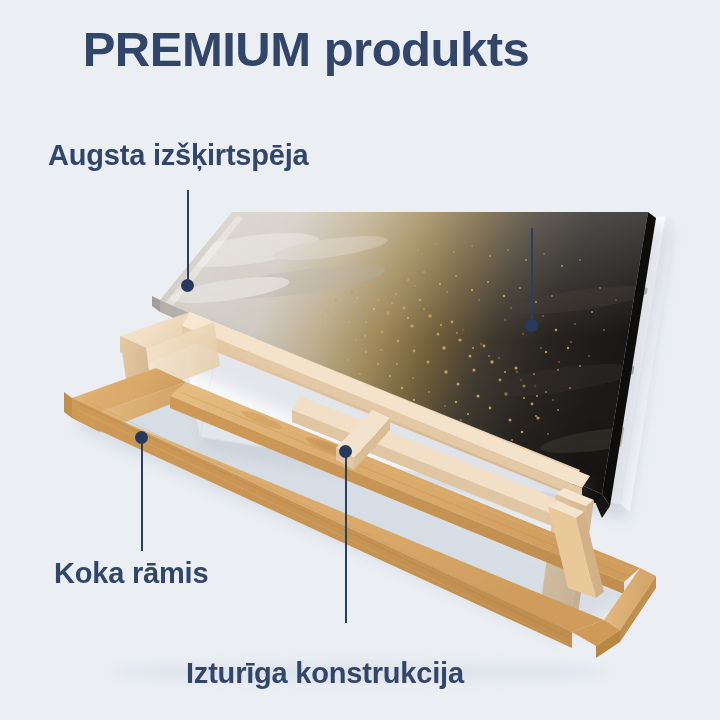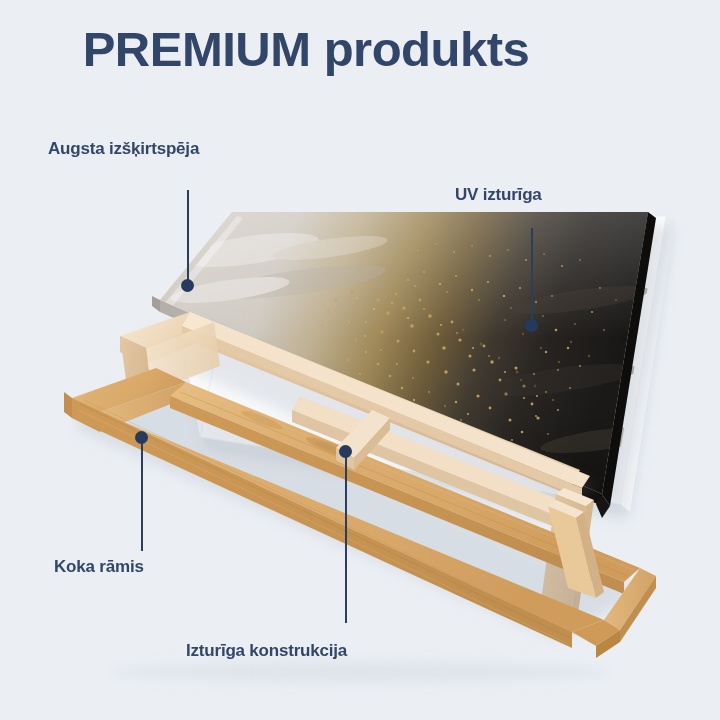--- a/index.html
+++ b/index.html
@@ -25,21 +25,21 @@
     font-weight:bold;
     letter-spacing:-0.5px;
     color:#32466a;
     line-height:1.05;
     white-space:nowrap;
   }
 
   
   .callout-label{
     position:absolute;
-    font-size:17px;
+    font-size:29px;
     font-weight:bold;
     color:#32466a;
     white-space:nowrap;
     letter-spacing:-0.2px;
   }
   .lbl-hires{ left:48px; top:139px; }
   .lbl-uv{ left:455px; top:185px; }
   .lbl-frame{ left:46px; top:557px;margin-left:8px; }
   .lbl-construct{ left:186px; top:641px; }
 
@@ -457,17 +457,16 @@
   <div class="leader leader-frame">
     <div class="line"></div>
     <div class="dot"></div>
   </div>
   <div class="leader leader-construct">
     <div class="line"></div>
     <div class="dot"></div>
   </div>
 
   <div class="callout-label lbl-hires" style="color: rgb(50, 70, 106);">Augsta izšķirtspēja</div>
-  <div class="callout-label lbl-uv" style="color: rgb(50, 70, 106);">UV izturīga</div>
   <div class="callout-label lbl-frame" style="color: rgb(50, 70, 106);">Koka rāmis</div>
-  <div class="callout-label lbl-construct" style="color: rgb(50, 70, 106);">Izturīga konstrukcija</div>
+  <div class="callout-label lbl-construct" style="color: rgb(50, 70, 106); margin-top: 16px;">Izturīga konstrukcija</div>
 
 </div>
 
 </body></html>

